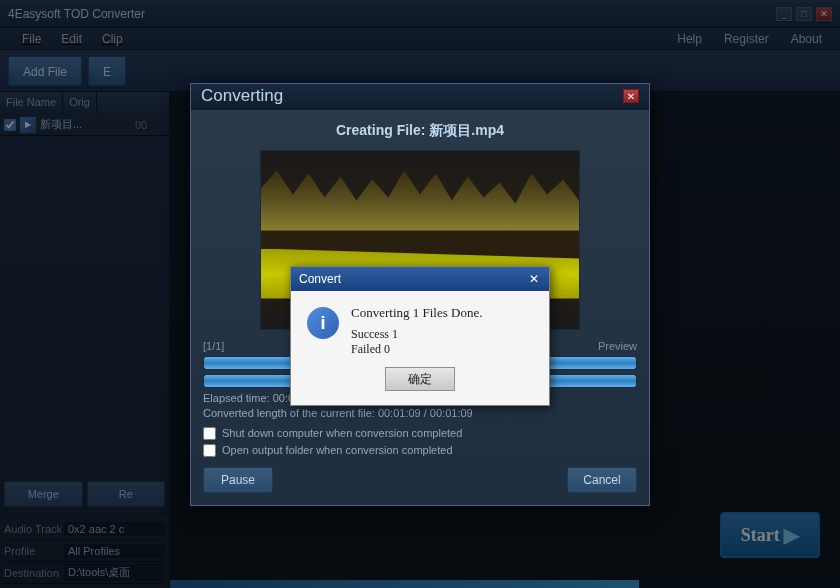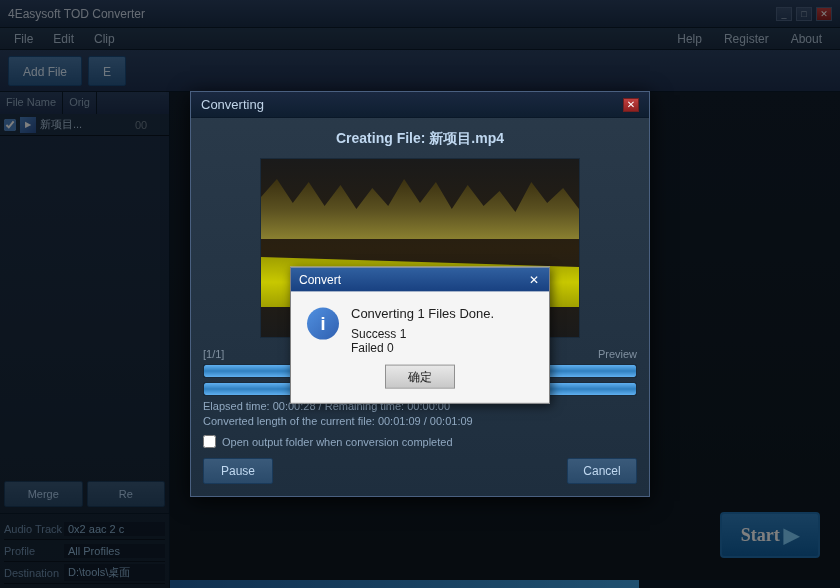--- a/index.html
+++ b/index.html
@@ -55,22 +55,23 @@
       background: linear-gradient(180deg, #c04040 0%, #902020 100%);
       color: white;
     }
 
     
     .menu-bar {
       height: 22px;
       background: linear-gradient(180deg, #243a52 0%, #1c2e44 100%);
       display: flex;
       align-items: center;
-      padding: 0 4px;
+      padding: 0 12px;
       border-bottom: 1px solid #0a1a2a;
+      text-decoration: underline;
     }
     .menu-item {
       color: #b0c4d8;
       padding: 2px 10px;
       font-size: 12px;
       cursor: pointer;
     }
 
     
     .toolbar {
@@ -342,21 +343,21 @@
       height: 26px;
       background: linear-gradient(180deg, #1a2840 0%, #0e1e30 100%);
       display: flex;
       align-items: center;
       justify-content: space-between;
       padding: 0 10px;
       border-bottom: 1px solid #0a1828;
     }
     .converting-title {
       color: #c0d4e8;
-      font-size: 13px;
+      font-size: 17px;
     }
     .converting-close {
       width: 16px;
       height: 14px;
       background: linear-gradient(180deg, #c04040 0%, #902020 100%);
       border: 1px solid #702020;
       color: white;
       font-size: 10px;
       display: flex;
       align-items: center;
@@ -530,20 +531,21 @@
       align-items: center;
       justify-content: center;
       color: white;
       font-size: 18px;
       font-weight: bold;
       flex-shrink: 0;
       margin-top: 2px;
     }
     .convert-inner-message {
       flex: 1;
+      font-family: Liberation Serif, serif;
     }
     .convert-done-text {
       color: #202020;
       font-size: 13px;
       margin-bottom: 6px;
     }
     .convert-success {
       color: #202020;
       font-size: 12px;
     }
@@ -684,20 +686,24 @@
         <div class="progress-bar-outer">
           <div class="progress-bar-inner" style="width: 100%;"></div>
         </div>
         <div class="progress-bar-outer">
           <div class="progress-bar-inner" style="width: 100%;"></div>
         </div>
 
         <div class="time-info">Elapsed time: 00:00:28 / Remaining time: 00:00:00</div>
         <div class="converted-info">Converted length of the current file:  00:01:09 / 00:01:09</div>
 
+        <div class="checkbox-row">
+          <input type="checkbox" style="">
+          <span>Shut down computer when conversion completed</span>
+        </div>
         <div class="checkbox-row">
           <input type="checkbox" style="">
           <span>Open output folder when conversion completed</span>
         </div>
 
         <div class="dialog-buttons">
           <button class="dlg-btn">Pause</button>
           <button class="dlg-btn">Cancel</button>
         </div>
 

